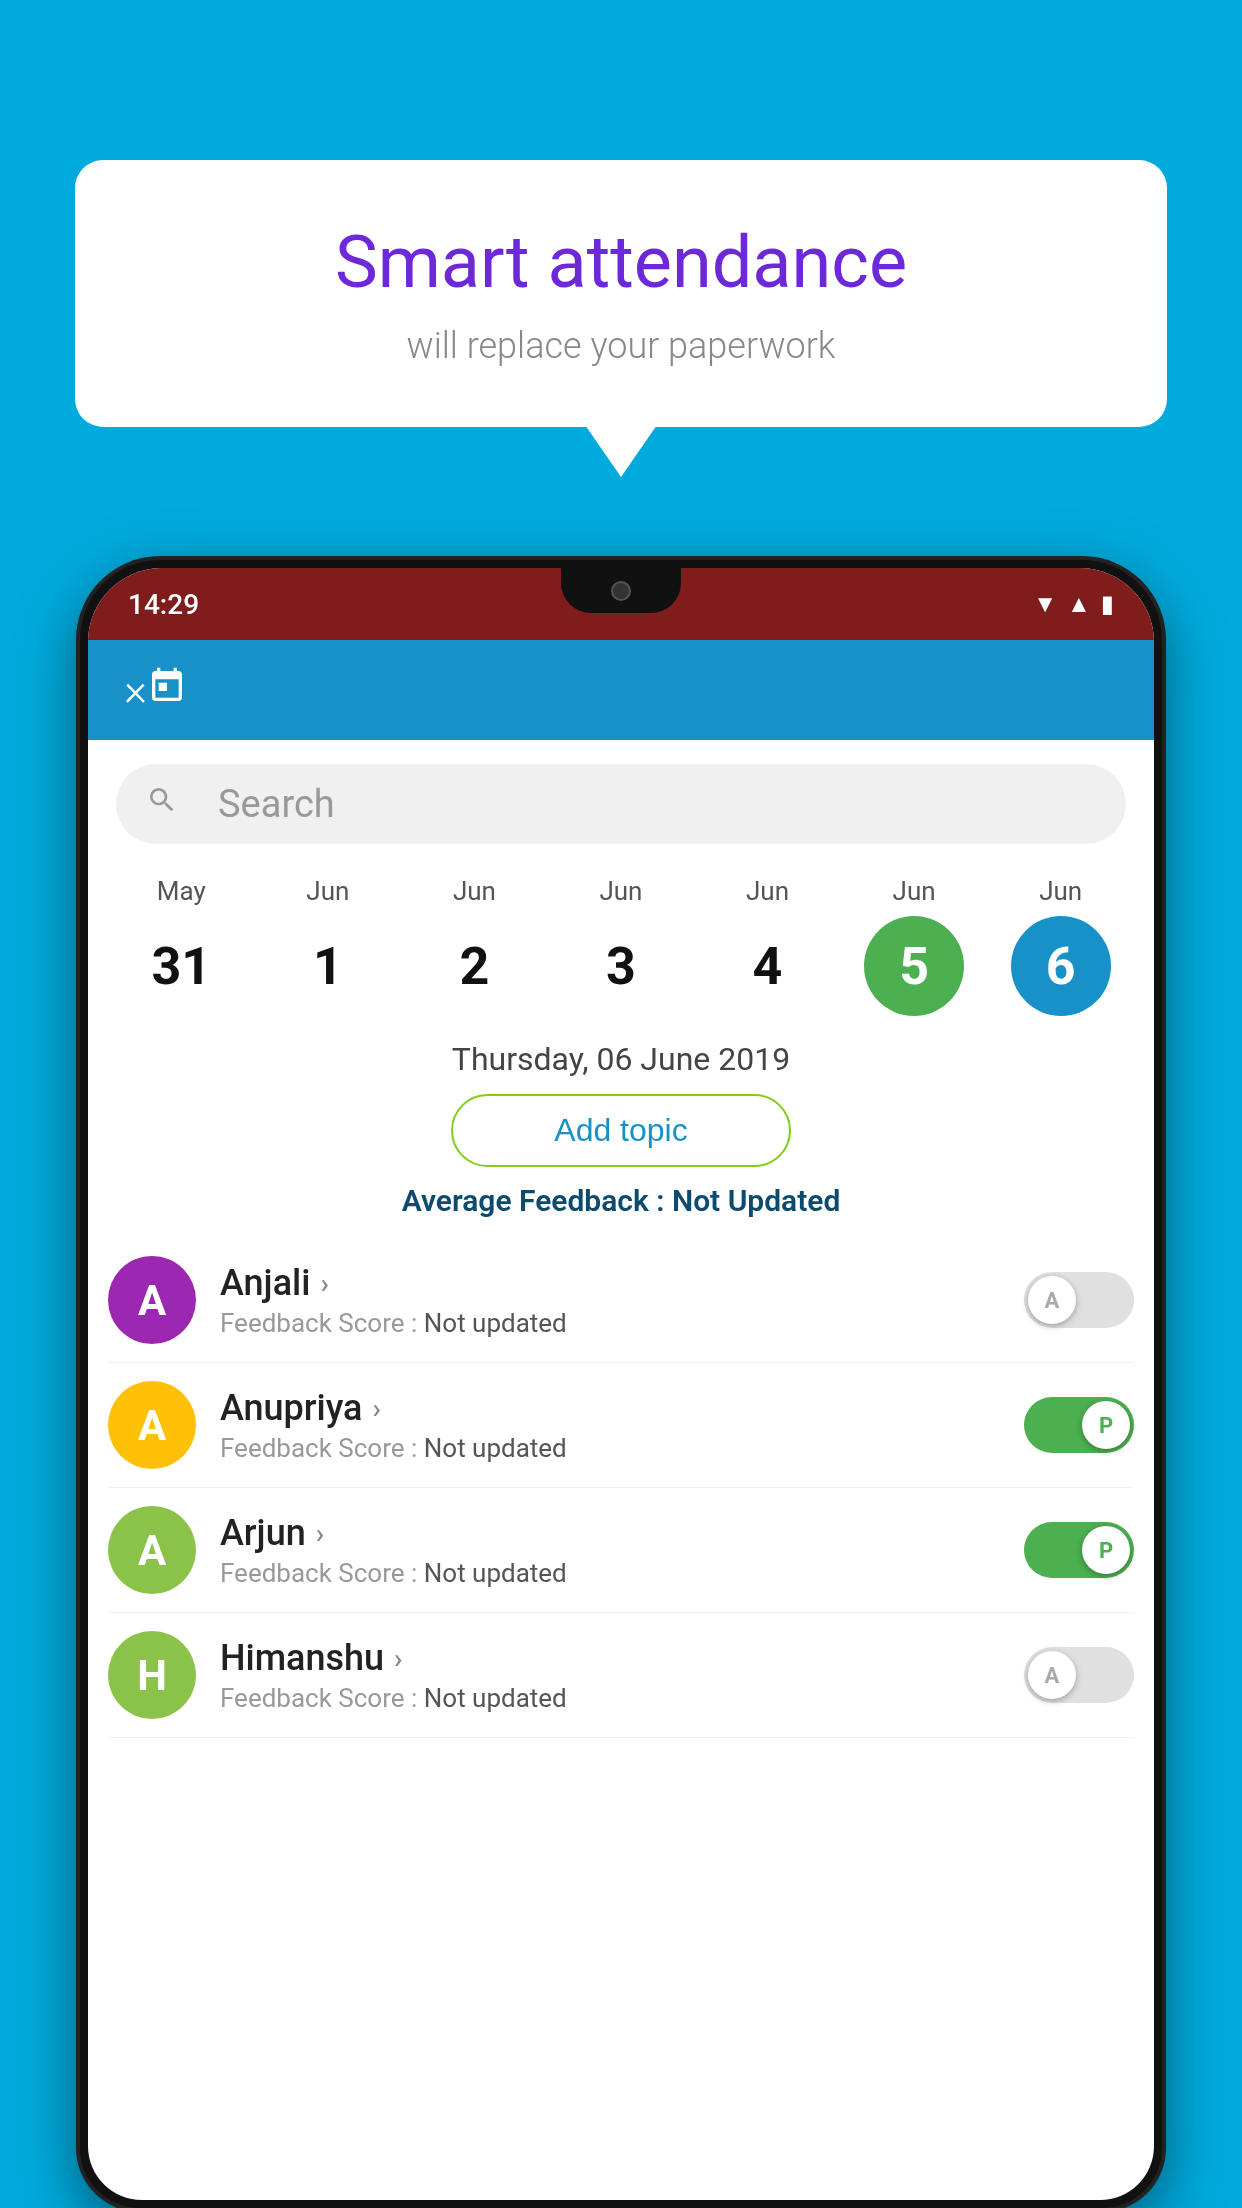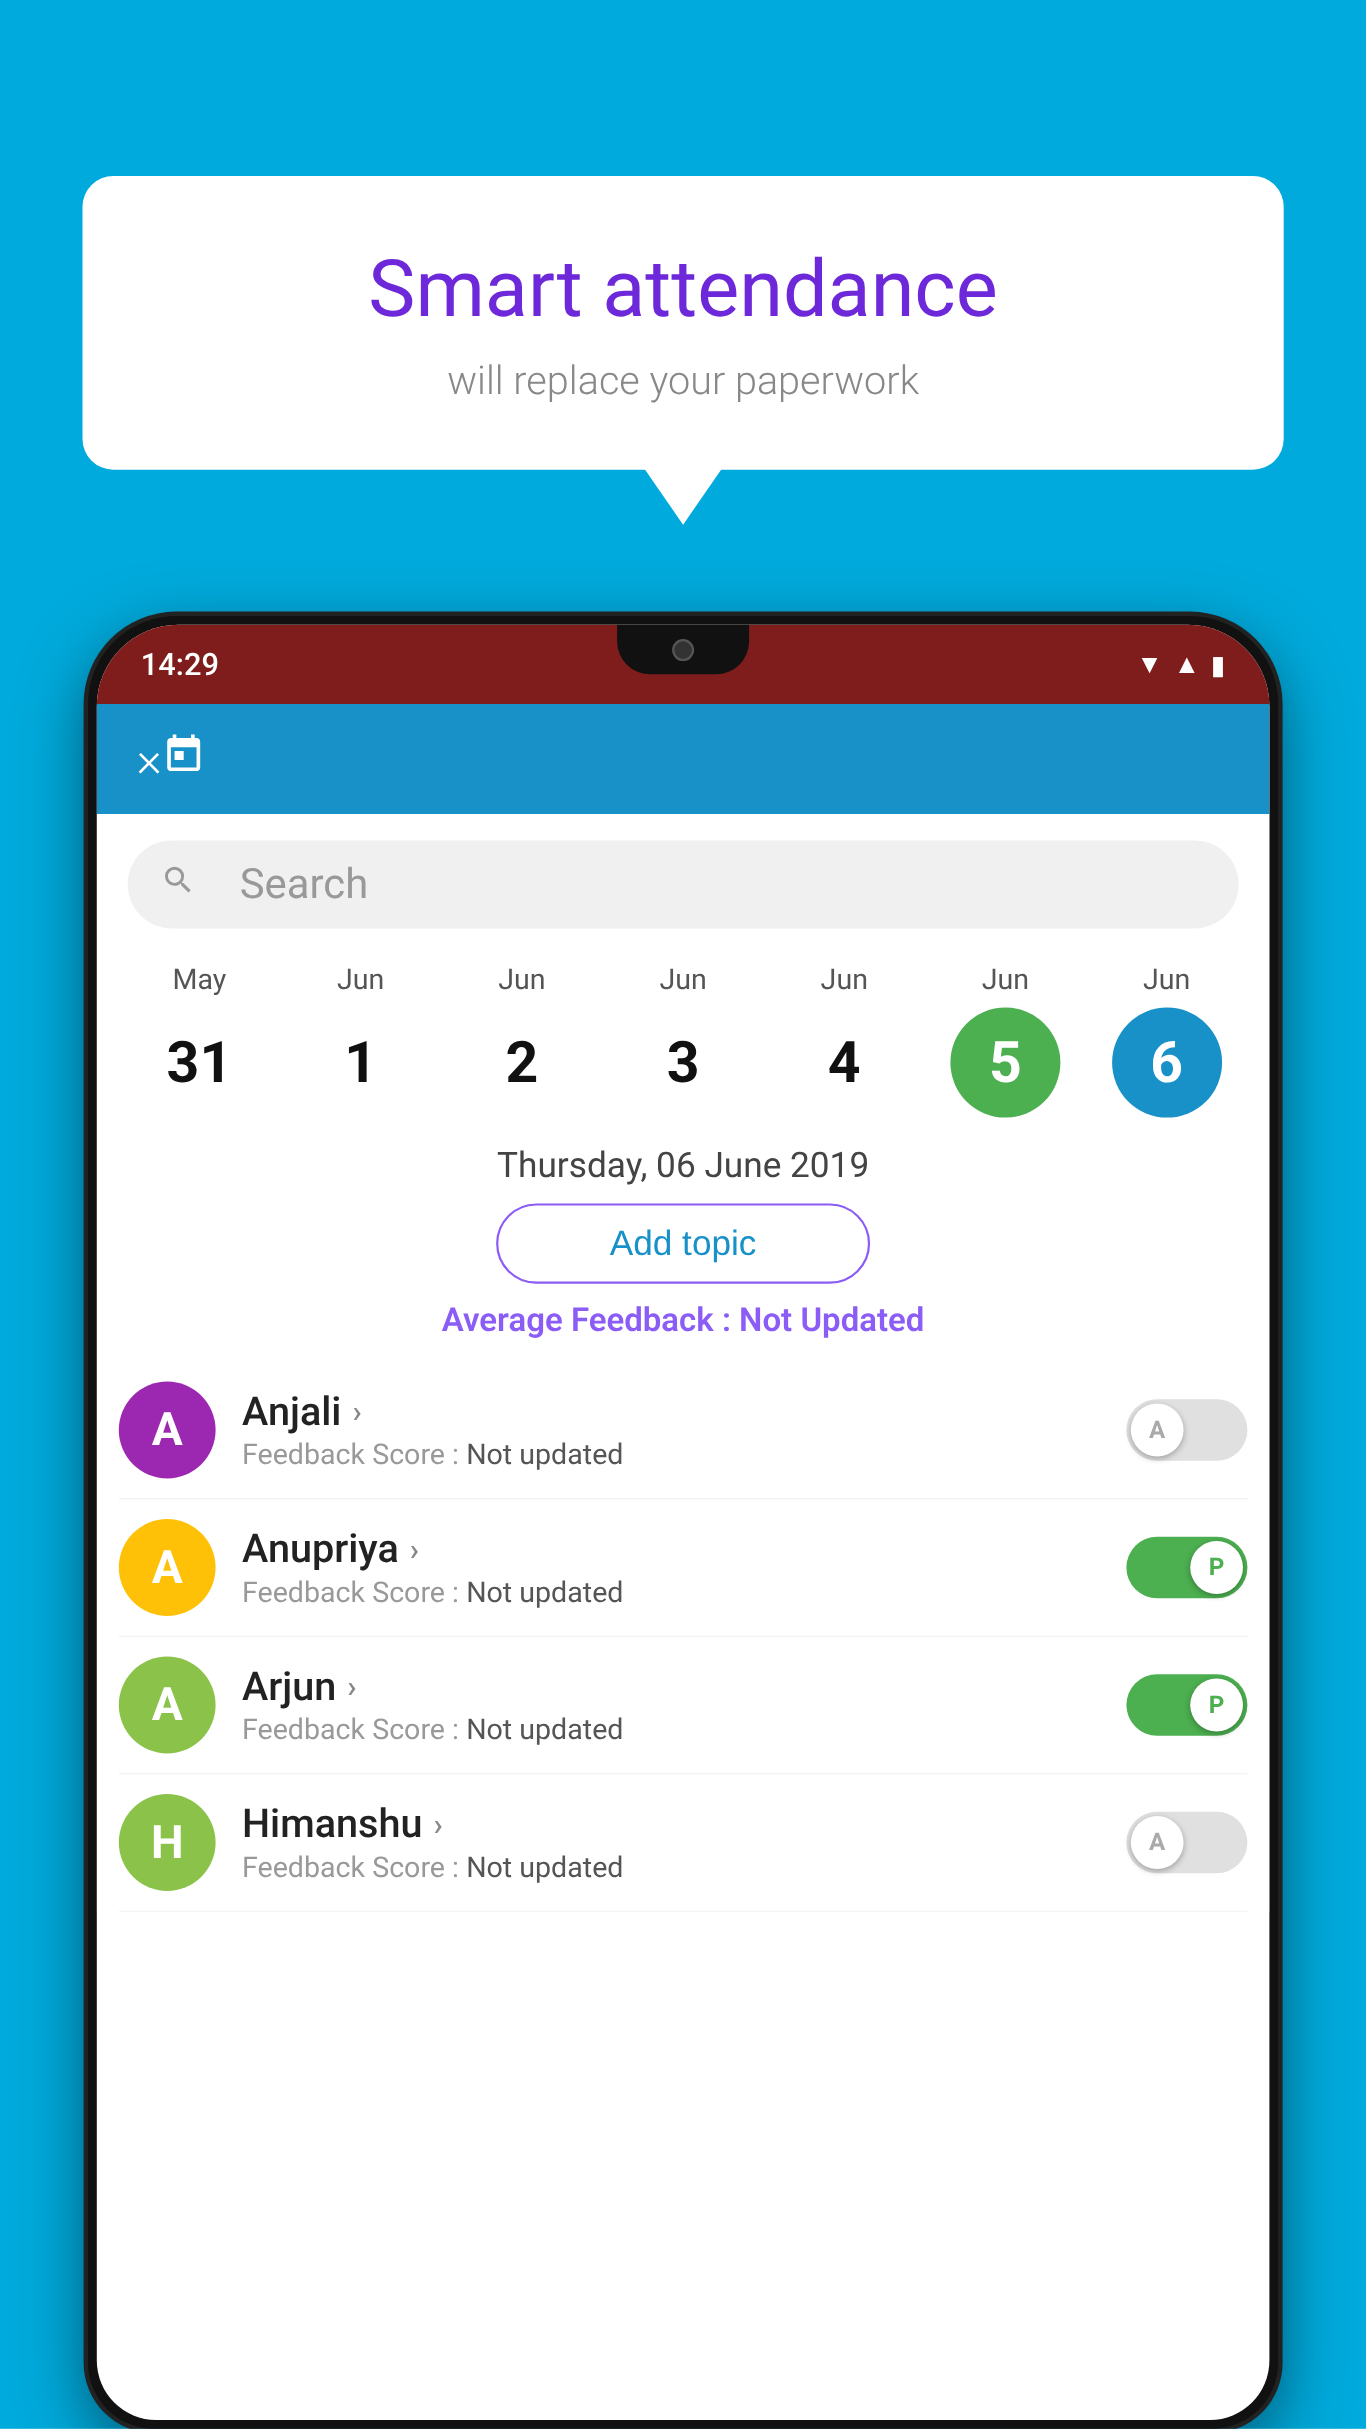--- a/index.html
+++ b/index.html
@@ -213,40 +213,40 @@
       text-align: center;
       font-size: 32px;
       color: #444;
       margin: 24px 0 16px;
     }
 
     
     .add-topic-btn {
       display: block;
       margin: 0 auto 16px;
-      border: 2px solid #8b5cf6;
+      border: 2px solid #84cc16;
       background: white;
       color: #1890C8;
       font-size: 32px;
       padding: 16px 50px;
       border-radius: 40px;
       cursor: pointer;
       width: 340px;
       text-align: center;
     }
 
     
     .feedback-avg {
       text-align: center;
       font-size: 30px;
       color: #888;
       margin-bottom: 20px;
     }
     .feedback-avg span {
-      color: #8b5cf6;
+      color: #0c4a6e;
       font-weight: 600;
     }
 
     
     .student-list {
       padding: 0 20px;
     }
     .student-item {
       display: flex;
       align-items: center;

